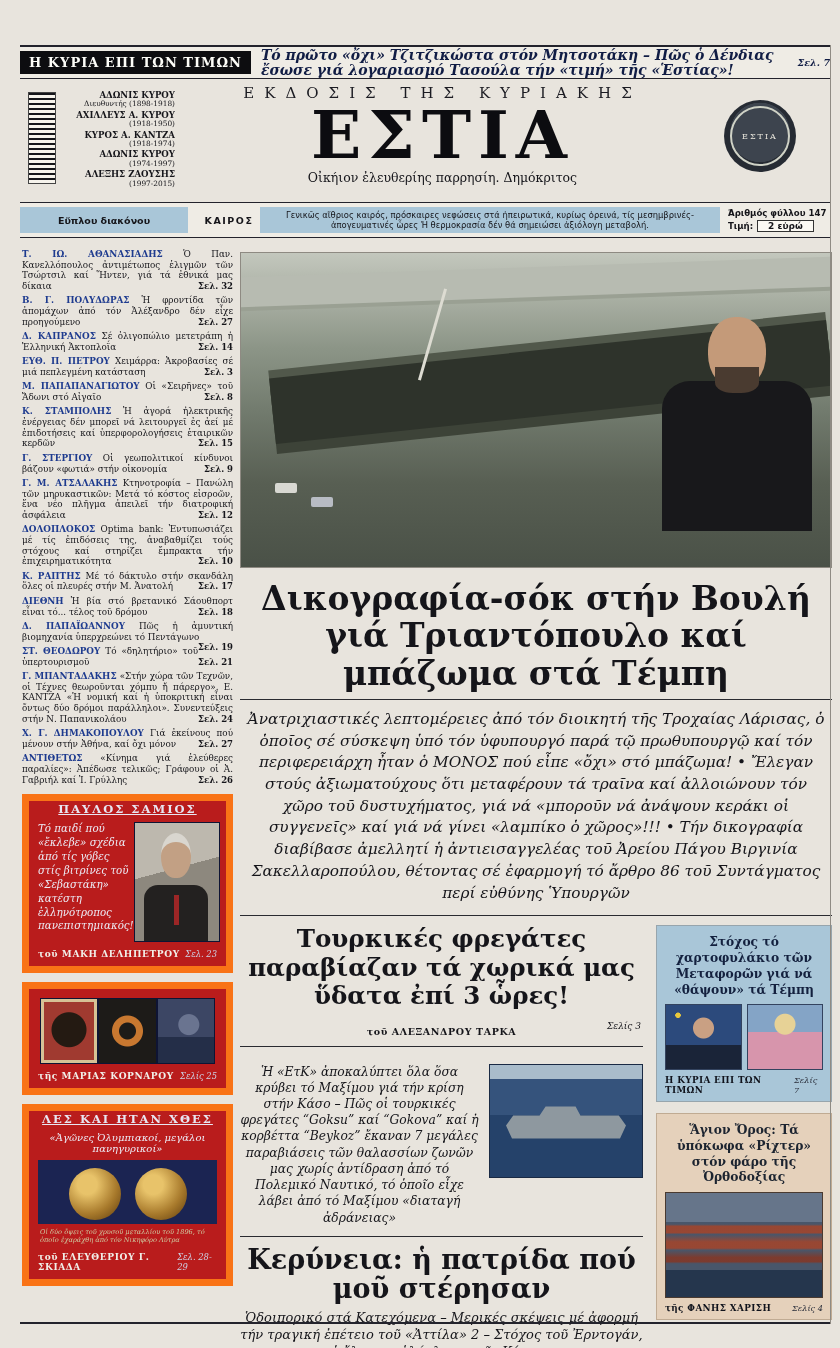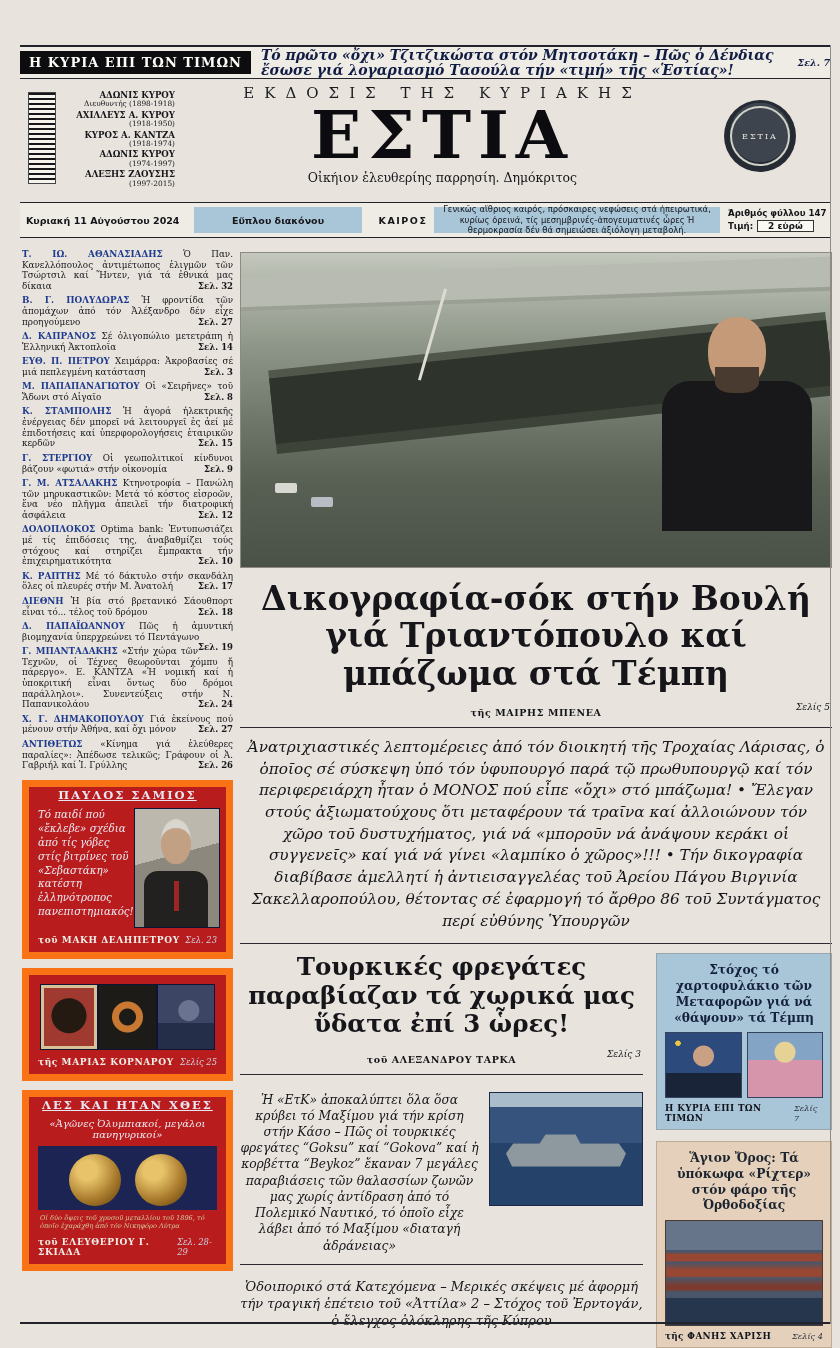--- a/index.html
+++ b/index.html
@@ -175,21 +175,20 @@
       <div class="edition">ΕΚΔΟΣΙΣ ΤΗΣ ΚΥΡΙΑΚΗΣ</div>
       <div class="mast-title">ΕΣΤΙΑ</div>
       <div class="motto">Οἰκήιον ἐλευθερίης παρρησίη. Δημόκριτος</div>
     </div>
     <div class="seal abs">
       <div class="seal-inner">ΕΣΤΙΑ</div>
     </div>
   </div>
 
   <div id="infobar" class="abs">
-    <div class="cell-date">Κυριακή 11 Αὐγούστου 2024</div>
     <div class="cell-saint">Εὔπλου διακόνου</div>
     <div class="cell-kairos">ΚΑΙΡΟΣ</div>
     <div class="cell-weather">Γενικῶς αἴθριος καιρός, πρόσκαιρες νεφώσεις στά ἠπειρωτικά, κυρίως ὀρεινά, τίς μεσημβρινές-ἀπογευματινές ὧρες Ἡ θερμοκρασία δέν θά σημειώσει ἀξιόλογη μεταβολή.</div>
     <div class="cell-issue">
       <span>Ἀριθμός φύλλου 147</span>
       <span class="price-row">
         <span>Τιμή:</span>
         <span class="price-box">2 εὐρώ</span>
       </span>
     </div>
@@ -202,20 +201,21 @@
     <div class="idx"><span class="idx-author">Δ. ΚΑΠΡΑΝΟΣ</span> <span>Σέ ὀλιγοπώλιο μετετράπη ἡ Ἑλληνική Ἀκτοπλοΐα</span> <span class="idx-page">Σελ. 14</span></div>
     <div class="idx"><span class="idx-author">ΕΥΘ. Π. ΠΕΤΡΟΥ</span> <span>Χειμάρρα: Ἀκροβασίες σέ μιά πεπλεγμένη κατάσταση</span> <span class="idx-page">Σελ. 3</span></div>
     <div class="idx"><span class="idx-author">Μ. ΠΑΠΑΠΑΝΑΓΙΩΤΟΥ</span> <span>Οἱ «Σειρῆνες» τοῦ Ἄδωνι στό Αἰγαῖο</span> <span class="idx-page">Σελ. 8</span></div>
     <div class="idx"><span class="idx-author">Κ. ΣΤΑΜΠΟΛΗΣ</span> <span>Ἡ ἀγορά ἠλεκτρικῆς ἐνέργειας δέν μπορεῖ νά λειτουργεῖ ἐς ἀεί μέ ἐπιδοτήσεις καί ὑπερφορολογήσεις ἑταιρικῶν κερδῶν</span> <span class="idx-page">Σελ. 15</span></div>
     <div class="idx"><span class="idx-author">Γ. ΣΤΕΡΓΙΟΥ</span> <span>Οἱ γεωπολιτικοί κίνδυνοι βάζουν «φωτιά» στήν οἰκονομία</span> <span class="idx-page">Σελ. 9</span></div>
     <div class="idx"><span class="idx-author">Γ. Μ. ΑΤΣΑΛΑΚΗΣ</span> <span>Κτηνοτροφία – Πανώλη τῶν μηρυκαστικῶν: Μετά τό κόστος εἰσροῶν, ἕνα νέο πλῆγμα ἀπειλεῖ τήν διατροφική ἀσφάλεια</span> <span class="idx-page">Σελ. 12</span></div>
     <div class="idx"><span class="idx-author">ΔΟΛΟΠΛΟΚΟΣ</span> <span>Optima bank: Ἐντυπωσιάζει μέ τίς ἐπιδόσεις της, ἀναβαθμίζει τούς στόχους καί στηρίζει ἔμπρακτα τήν ἐπιχειρηματικότητα</span> <span class="idx-page">Σελ. 10</span></div>
     <div class="idx"><span class="idx-author">Κ. ΡΑΠΤΗΣ</span> <span>Μέ τό δάκτυλο στήν σκανδάλη ὅλες οἱ πλευρές στήν Μ. Ἀνατολή</span> <span class="idx-page">Σελ. 17</span></div>
     <div class="idx"><span class="idx-author">ΔΙΕΘΝΗ</span> <span>Ἡ βία στό βρετανικό Σάουθπορτ εἶναι τό... τέλος τοῦ δρόμου</span> <span class="idx-page">Σελ. 18</span></div>
     <div class="idx"><span class="idx-author">Δ. ΠΑΠΑΪΩΑΝΝΟΥ</span> <span>Πῶς ἡ ἀμυντική βιομηχανία ὑπερχρεώνει τό Πεντάγωνο</span> <span class="idx-page">Σελ. 19</span></div>
+    <div class="idx"><span class="idx-author">ΣΤ. ΘΕΟΔΩΡΟΥ</span> <span>Τό «δηλητήριο» τοῦ ὑπερτουρισμοῦ</span> <span class="idx-page">Σελ. 21</span></div>
     <div class="idx"><span class="idx-author">Γ. ΜΠΑΝΤΑΔΑΚΗΣ</span> <span>«Στήν χώρα τῶν Τεχνῶν, οἱ Τέχνες θεωροῦνται χόμπυ ἤ πάρεργο». Ε. ΚΑΝΤΖΑ «Ἡ νομική καί ἡ ὑποκριτική εἶναι ὄντως δύο δρόμοι παράλληλοι». Συνεντεύξεις στήν Ν. Παπανικολάου</span> <span class="idx-page">Σελ. 24</span></div>
     <div class="idx"><span class="idx-author">Χ. Γ. ΔΗΜΑΚΟΠΟΥΛΟΥ</span> <span>Γιά ἐκείνους πού μένουν στήν Ἀθήνα, καί ὄχι μόνον</span> <span class="idx-page">Σελ. 27</span></div>
     <div class="idx"><span class="idx-author">ΑΝΤΙΘΕΤΩΣ</span> <span>«Κίνημα γιά ἐλεύθερες παραλίες»: Ἀπέδωσε τελικῶς; Γράφουν οἱ Ἀ. Γαβριήλ καί Ἰ. Γρύλλης</span> <span class="idx-page">Σελ. 26</span></div>
 
     <div class="navybox">
       <div class="nb-title">ΠΑΥΛΟΣ ΣΑΜΙΟΣ</div>
       <div class="samios-row">
         <div class="samios-text">Τό παιδί πού «ἔκλεβε» σχέδια ἀπό τίς γόβες στίς βιτρίνες τοῦ «Σεβαστάκη» κατέστη ἑλληνότροπος πανεπιστημιακός!</div>
         <div class="samios-photo">
           <div class="samios-head"></div>
@@ -265,24 +265,20 @@
       <div class="mp-crane"></div>
       <div class="mp-car1"></div>
         <div class="mp-car2"></div>
       <div class="mp-figure">
         <div class="mp-head"></div>
           <div class="mp-body"></div>
       </div>
     </div>
 
     <div class="main-headline">Δικογραφία-σόκ στήν Βουλή γιά Τριαντόπουλο καί μπάζωμα στά Τέμπη</div>
-    <div class="byline-row">
-      <span class="byline-name">τῆς ΜΑΙΡΗΣ ΜΠΕΝΕΑ</span>
-      <span class="byline-pg">Σελίς 5</span>
-    </div>
     <div class="lead">Ἀνατριχιαστικές λεπτομέρειες ἀπό τόν διοικητή τῆς Τροχαίας Λάρισας, ὁ ὁποῖος σέ σύσκεψη ὑπό τόν ὑφυπουργό παρά τῷ πρωθυπουργῷ καί τόν περιφερειάρχη ἦταν ὁ ΜΟΝΟΣ πού εἶπε «ὄχι» στό μπάζωμα! • Ἔλεγαν στούς ἀξιωματούχους ὅτι μεταφέρουν τά τραῖνα καί ἀλλοιώνουν τόν χῶρο τοῦ δυστυχήματος, γιά νά «μποροῦν νά ἀνάψουν κεράκι οἱ συγγενεῖς» καί γιά νά γίνει «λαμπίκο ὁ χῶρος»!!! • Τήν δικογραφία διαβίβασε ἀμελλητί ἡ ἀντιεισαγγελέας τοῦ Ἀρείου Πάγου Βιργινία Σακελλαροπούλου, θέτοντας σέ ἐφαρμογή τό ἄρθρο 86 τοῦ Συντάγματος περί εὐθύνης Ὑπουργῶν</div>
     <div class="sect-rule"></div>
 
     <div class="row2">
       <div class="articles">
 
         <div>
           <div class="h2a">Τουρκικές φρεγάτες παραβίαζαν τά χωρικά μας ὕδατα ἐπί 3 ὧρες!</div>
           <div class="byline-row">
             <span class="byline-name">τοῦ ΑΛΕΞΑΝΔΡΟΥ ΤΑΡΚΑ</span>
@@ -290,20 +286,21 @@
           </div>
           <div class="second-row">
             <div class="second-body">Ἡ «ΕτΚ» ἀποκαλύπτει ὅλα ὅσα κρύβει τό Μαξίμου γιά τήν κρίση στήν Κάσο – Πῶς οἱ τουρκικές φρεγάτες “Goksu” καί “Gokova” καί ἡ κορβέττα “Beykoz” ἔκαναν 7 μεγάλες παραβιάσεις τῶν θαλασσίων ζωνῶν μας χωρίς ἀντίδραση ἀπό τό Πολεμικό Ναυτικό, τό ὁποῖο εἶχε λάβει ἀπό τό Μαξίμου «διαταγή ἀδράνειας»</div>
             <div class="ship-photo">
                 <div class="ship-hull"></div>
               </div>
           </div>
         </div>
 
         <div class="third">
+          <div class="h3a">Κερύνεια: ἡ πατρίδα πού μοῦ στέρησαν</div>
           <div class="h3sub">Ὁδοιπορικό στά Κατεχόμενα – Μερικές σκέψεις μέ ἀφορμή τήν τραγική ἐπέτειο τοῦ «Ἀττίλα» 2 – Στόχος τοῦ Ἐρντογάν, ὁ ἔλεγχος ὁλόκληρης τῆς Κύπρου</div>
 
         </div>
       </div>
 
       <div class="rightboxes">
         <div class="rbox rbox1">
           <div class="rbox-title">Στόχος τό χαρτοφυλάκιο τῶν Μεταφορῶν γιά νά «θάψουν» τά Τέμπη</div>
           <div class="rbox1-photos">
             <div class="p-man"></div>

